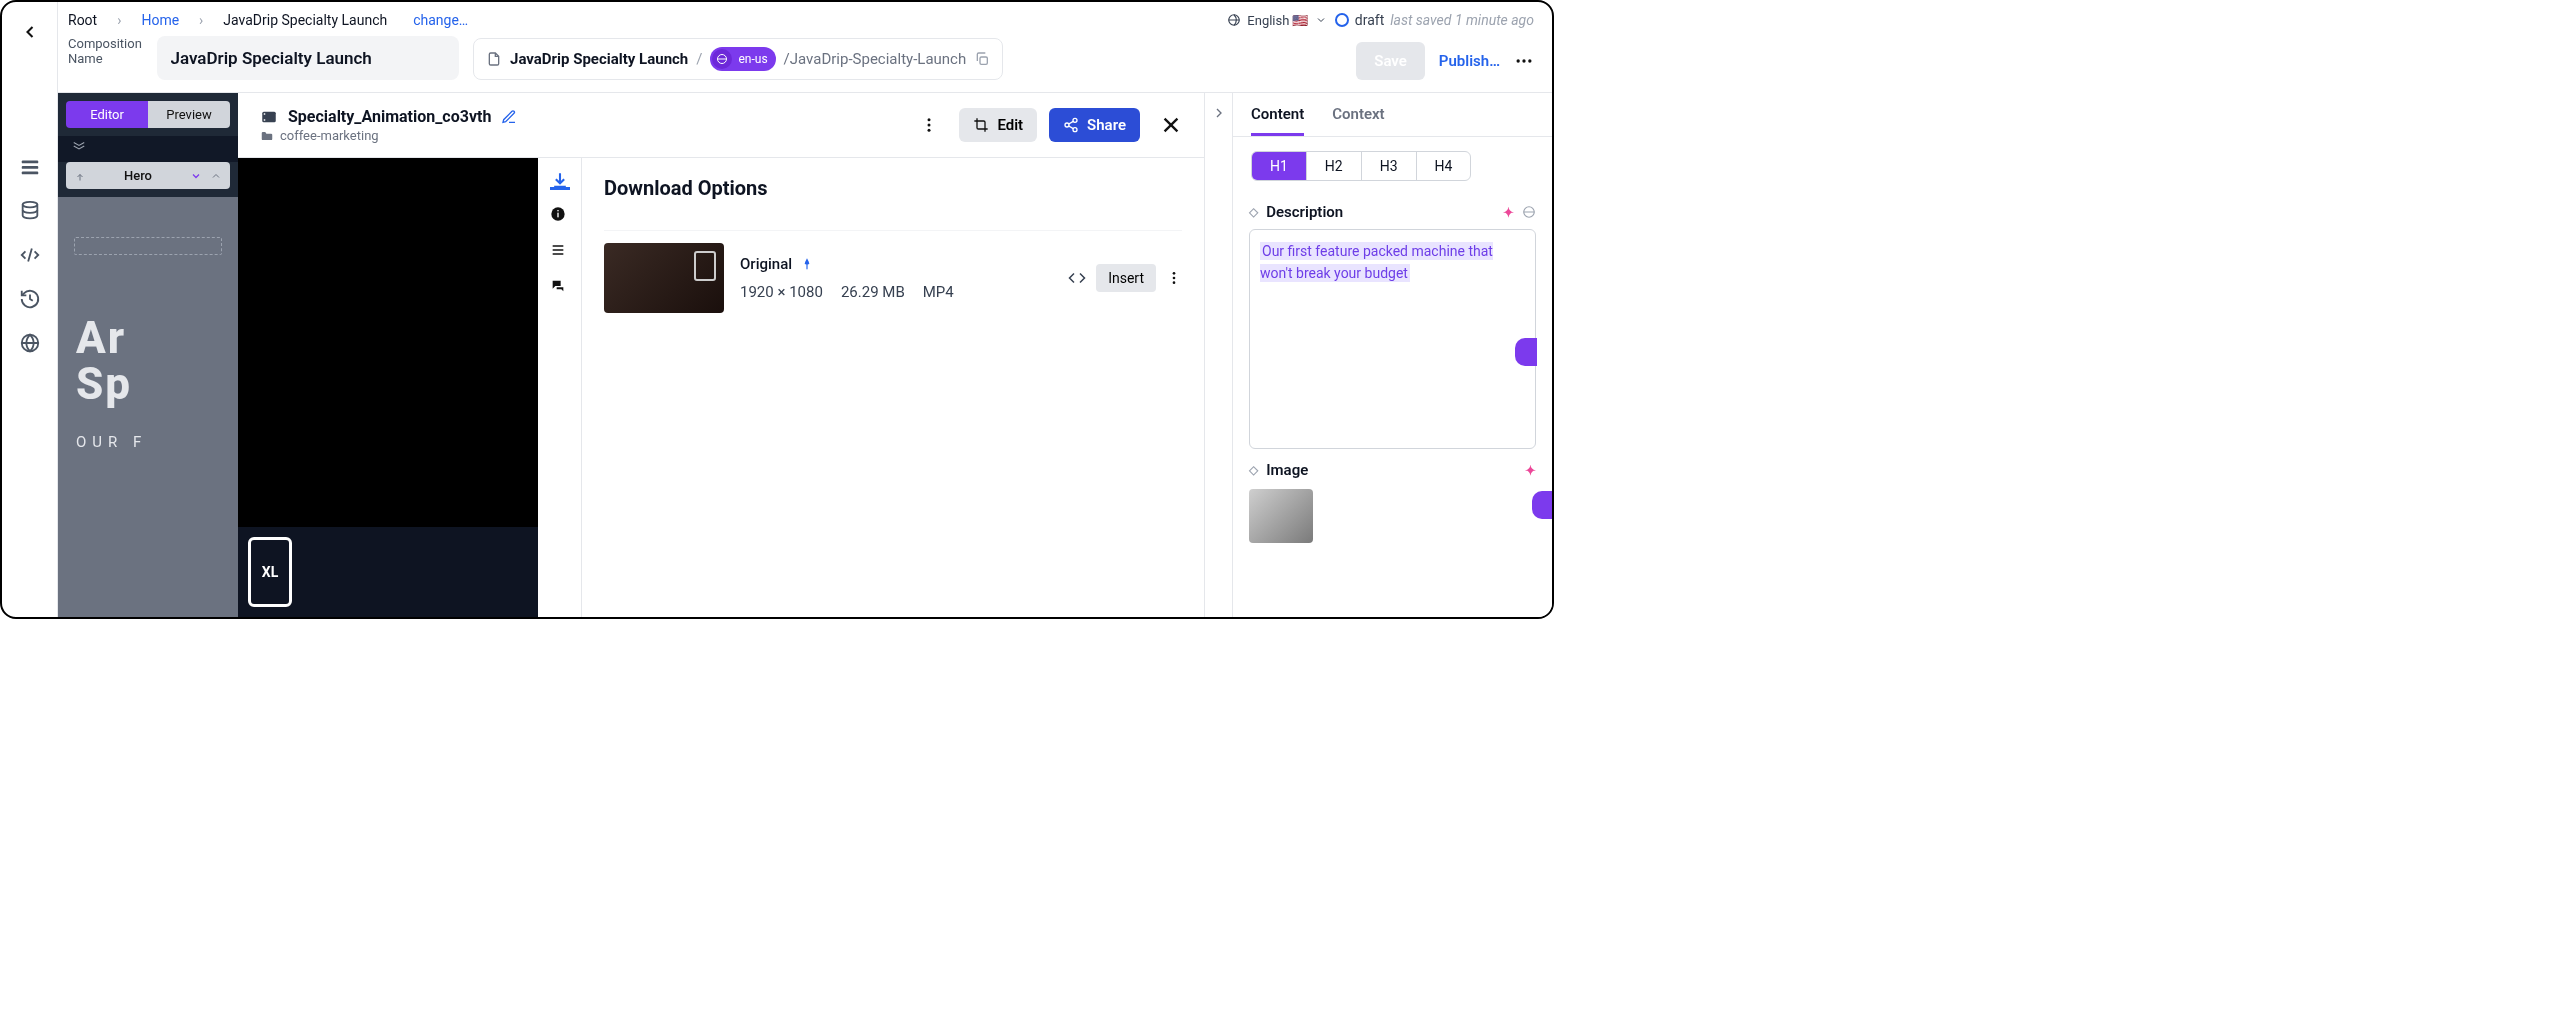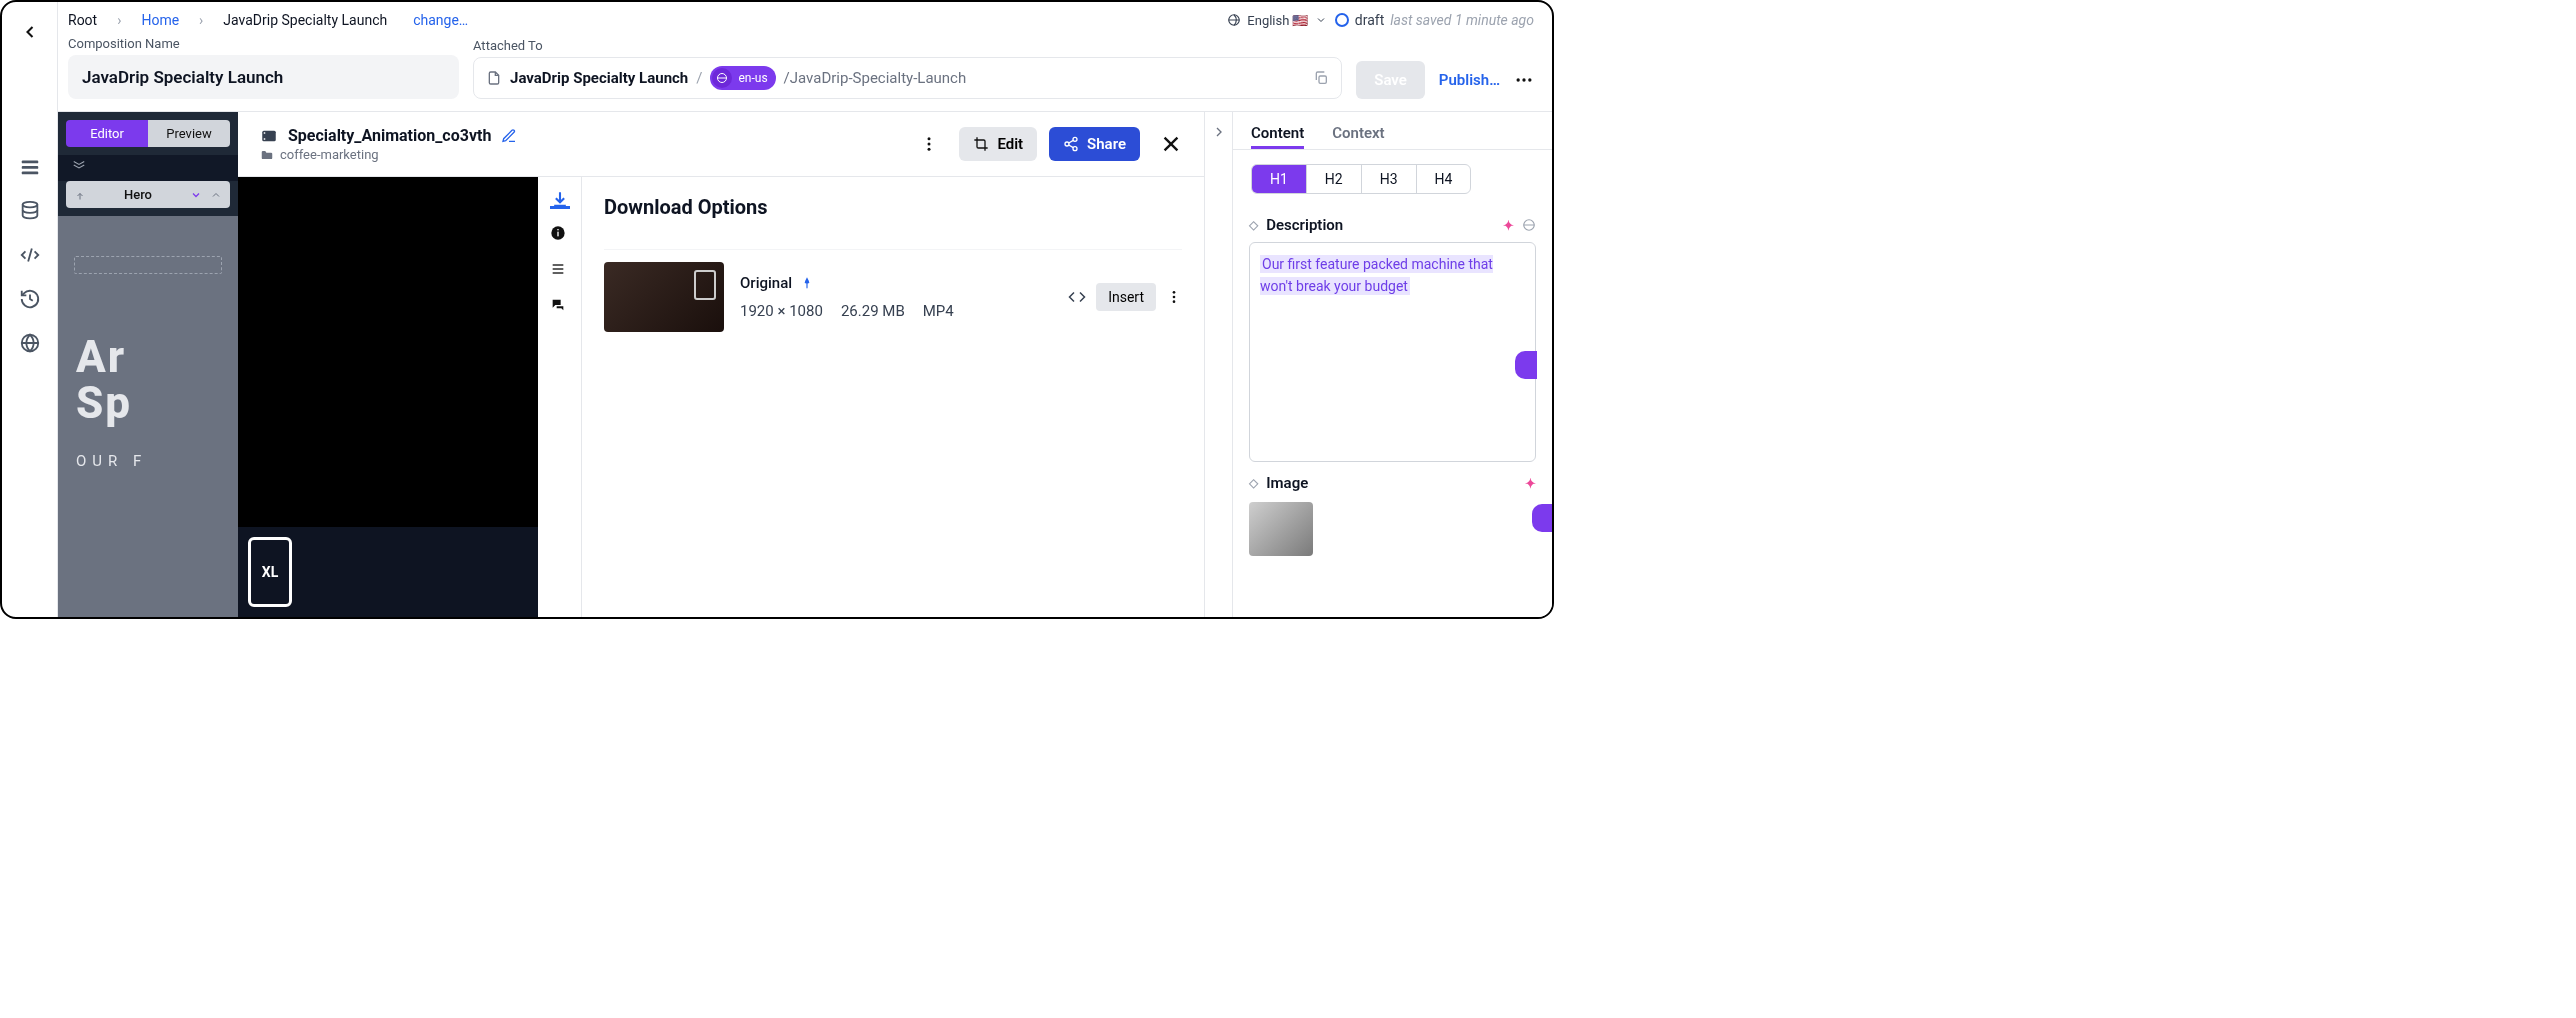--- a/index.html
+++ b/index.html
@@ -14,21 +14,21 @@
 .crumbs .sep { color: #9ca3af; }
 .crumbs .root { color: #0e1422; }
 .crumbs .link { color: #2563eb; cursor: pointer; }
 .crumbs .curr { color: #0e1422; }
 .topbar .spacer { flex: 1; }
 .loc { display: flex; align-items: center; gap: 6px; color: #374151; font-size: 13px; cursor: pointer; }
 .status { display: flex; align-items: center; gap: 6px; color: #374151; font-size: 14px; }
 .status .circle { width: 14px; height: 14px; border: 2px solid #2563eb; border-radius: 50%; }
 .status .muted { color: #9ca3af; font-style: italic; }
 .fields-row { display: flex; gap: 14px; padding: 8px 18px 12px 10px; align-items: flex-end; }
-.field { display: flex; flex-direction: column; gap: 4px; }
+.field { display: flex; flex-direction: row; gap: 4px; }
 .field label { font-size: 13px; color: #4b5563; }
 .comp-name { flex: 0 0 391px; }
 .comp-name .inp { background: #f3f4f6; border: none; border-radius: 8px; padding: 12px 14px; font-size: 17px; font-weight: 600; color: #0e1422; width: 100%; }
 .attached { flex: 1; }
 .att-box { display: flex; align-items: center; gap: 8px; border: 1px solid #e5e7eb; border-radius: 8px; padding: 8px 12px; font-size: 15px; background: #fff; }
 .att-doc { font-weight: 700; }
 .loc-pill { display: inline-flex; align-items: center; gap: 6px; background: #7c3aed; color: #fff; border-radius: 12px; font-size: 12px; padding: 2px 8px 2px 2px; }
 .loc-pill .globe { width: 20px; height: 20px; border-radius: 50%; background: #6d28d9; display: flex; align-items: center; justify-content: center; }
 .slug { color: #6b7280; }
 .copy-ico { margin-left: auto; color: #9ca3af; cursor: pointer; }
@@ -76,21 +76,21 @@
 .dl-label { display: flex; align-items: center; gap: 8px; font-size: 15px; font-weight: 500; }
 .dl-label .pin { color: #2563eb; }
 .dl-stats { display: flex; gap: 18px; font-size: 15px; color: #374151; }
 .dl-actions { margin-left: auto; display: flex; align-items: center; gap: 10px; }
 .dl-actions .code { color: #374151; cursor: pointer; }
 .dl-actions .insert { background: #e5e7eb; border: none; border-radius: 4px; padding: 6px 12px; font-size: 14px; cursor: pointer; }
 .dl-actions .dots { font-size: 18px; color: #111; cursor: pointer; }
 .collapse-handle { width: 28px; display: flex; align-items: flex-start; justify-content: center; padding-top: 12px; border-left: 1px solid #e5e7eb; cursor: pointer; }
 .prop-panel { width: 320px; border-left: 1px solid #e5e7eb; display: flex; flex-direction: column; background: #fff; }
 .prop-tabs { display: flex; gap: 28px; padding: 12px 18px 0 18px; border-bottom: 1px solid #e5e7eb; }
-.prop-tab { padding-bottom: 4px; font-size: 15px; font-weight: 600; color: #6b7280; cursor: pointer; }
+.prop-tab { padding-bottom: 10px; font-size: 15px; font-weight: 600; color: #6b7280; cursor: pointer; }
 .prop-tab.active { color: #0e1422; border-bottom: 3px solid #7c3aed; }
 .heading-pills { display: flex; gap: 0; margin: 14px 18px; border: 1px solid #d1d5db; border-radius: 6px; overflow: hidden; width: fit-content; }
 .heading-pills .hp { padding: 6px 18px; font-size: 14px; cursor: pointer; border-right: 1px solid #d1d5db; }
 .heading-pills .hp:last-child { border-right: none; }
 .heading-pills .hp.active { background: #7c3aed; color: #fff; }
 .section-row { display: flex; align-items: center; gap: 8px; padding: 8px 16px 4px 16px; font-size: 15px; font-weight: 600; color: #0e1422; }
 .section-row .diamond { color: #9ca3af; font-size: 12px; }
 .section-row .wand { margin-left: auto; color: #ec4899; cursor: pointer; font-size: 13px; }
 .section-row .globe2 { color: #9ca3af; cursor: pointer; }
 .desc-box { margin: 4px 16px; border: 1px solid #d1d5db; border-radius: 6px; padding: 10px; font-size: 14px; min-height: 220px; position: relative; resize: vertical; }
@@ -172,21 +172,20 @@
         <span class="muted">last saved 1 minute ago</span>
       </div>
     </div>
 
     <div class="fields-row">
       <div class="field comp-name">
         <label>Composition Name</label>
         <input class="inp" value="JavaDrip Specialty Launch" style="">
       </div>
       <div class="field attached">
-        <label>Attached To</label>
         <div class="att-box">
           <svg width="16" height="16" viewBox="0 0 24 24" fill="none" stroke="#6b7280" stroke-width="2">
               <path d="M14 3H7a2 2 0 0 0-2 2v14a2 2 0 0 0 2 2h10a2 2 0 0 0 2-2V8z"></path>
               <polyline points="14 3 14 8 19 8"></polyline>
             </svg>
           <span class="att-doc">JavaDrip Specialty Launch</span>
           <span style="color:#9ca3af">/</span>
           <span class="loc-pill">
             <span class="globe">
                 <svg width="12" height="12" viewBox="0 0 24 24" fill="none" stroke="#fff" stroke-width="2">

